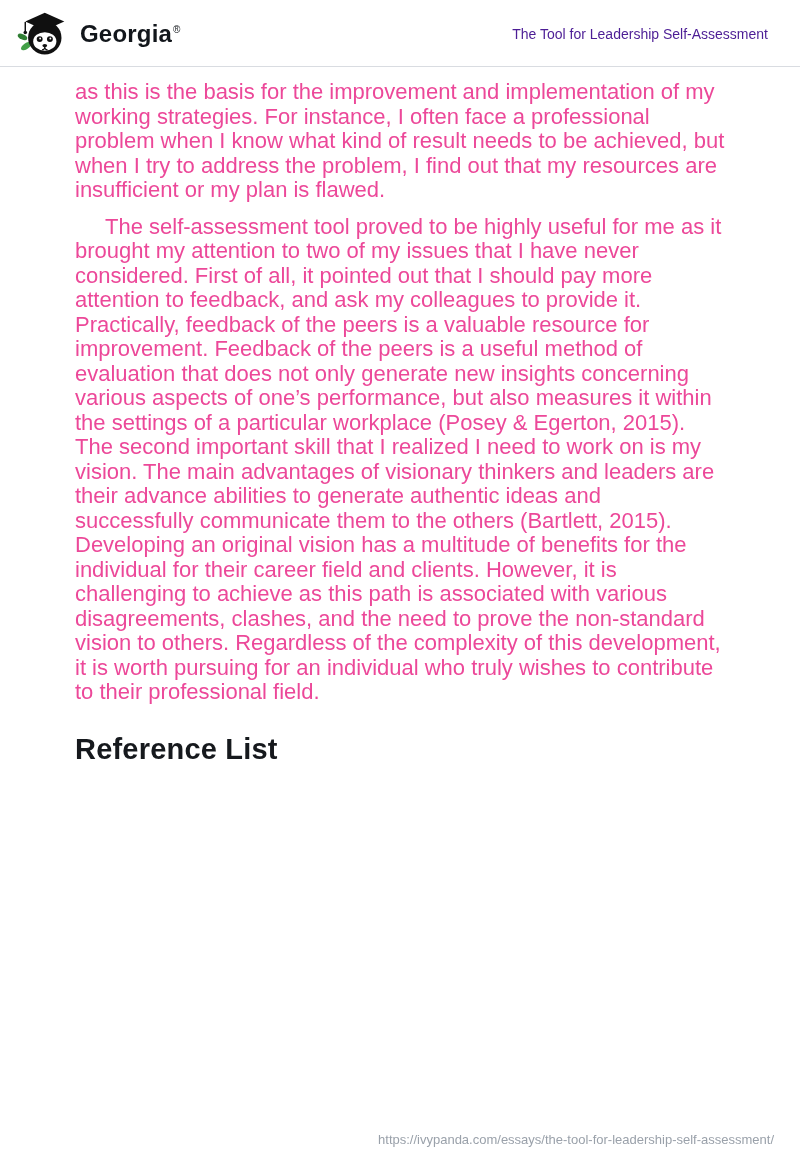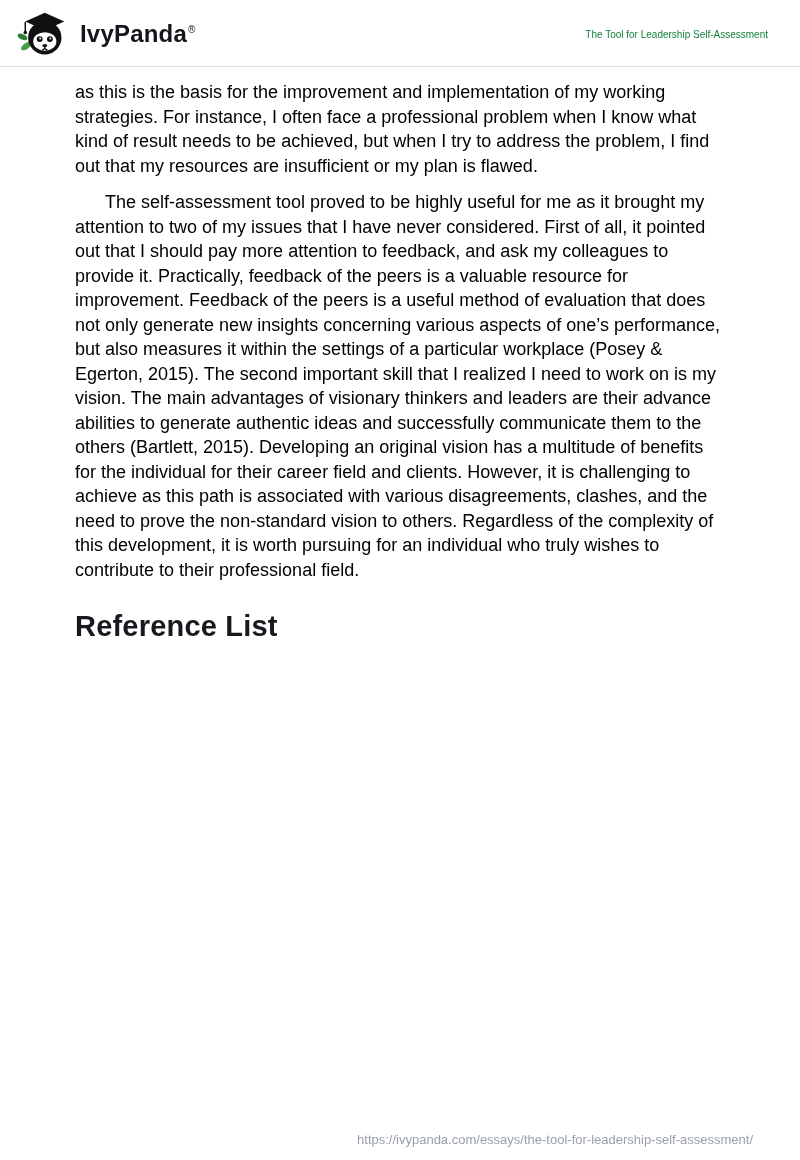--- a/index.html
+++ b/index.html
@@ -34,37 +34,37 @@
     color: #12161b;
     letter-spacing: 0.2px;
   }
   .brand-text sup {
     font-size: 10px;
     font-weight: 400;
     vertical-align: super;
     margin-left: 1px;
   }
   .doc-title {
-    font-size: 10px;
-    color: #15803d;
+    font-size: 14px;
+    color: #4c1d95;
   }
   .divider {
     border-bottom: 1px solid #d9dce1;
     margin: 0;
   }
 
   
   .content {
     padding: 0 75px;
   }
   .para {
-    font-size: 18px;
+    font-size: 22px;
     line-height: 24.5px;
     margin: 0 0 12px 0;
-    color: #000000;
+    color: #ec4899;
   }
   .para.first {
     margin-top: 13px;
   }
   .indent {
     text-indent: 30px;
   }
   h1.section-heading {
     font-family: "Liberation Sans", sans-serif;
     font-size: 29px;
@@ -76,21 +76,21 @@
   .ref {
     margin-bottom: 16px;
   }
   .ref i {
     font-style: italic;
   }
 
   
   .footer {
     position: absolute;
-    right: 47px;
+    right: 26px;
     bottom: 12px;
     text-align: right;
   }
   .footer .url {
     font-size: 13px;
     color: #9aa1aa;
     cursor: pointer;
   }
 
   .logo-icon { display: inline-flex; line-height: 0; }
@@ -113,21 +113,21 @@
           <circle cx="28" cy="32.8" r="1" fill="#ffffff"></circle>
           <circle cx="39" cy="32.8" r="1" fill="#ffffff"></circle>
           <ellipse cx="33" cy="40.5" rx="2.6" ry="1.8" fill="#101010"></ellipse>
           <path d="M33 42 q0 3 -3 3 M33 42 q0 3 3 3" stroke="#101010" stroke-width="1.2" fill="none"></path>
           <polygon points="33,5 54,14.5 33,24 12,14.5" fill="#101010"></polygon>
           <rect x="25" y="19" width="16" height="6" rx="2.5" fill="#101010"></rect>
           <path d="M12,15 v10" stroke="#101010" stroke-width="1.6"></path>
           <circle cx="12" cy="26.5" r="1.9" fill="#101010"></circle>
         </svg>
       </span>
-      <span class="brand-text"><span>IvyPanda</span><sup>®</sup></span>
+      <span class="brand-text"><span>Georgia</span><sup>®</sup></span>
     </div>
     <div class="doc-title">The Tool for Leadership Self-Assessment</div>
   </div>
 
   <div class="divider"></div>
 
   <div class="content">
 
     <p class="para first">as this is the basis for the improvement and implementation of my working strategies. For instance, I often face a professional problem when I know what kind of result needs to be achieved, but when I try to address the problem, I find out that my resources are insufficient or my plan is flawed.</p>
 

